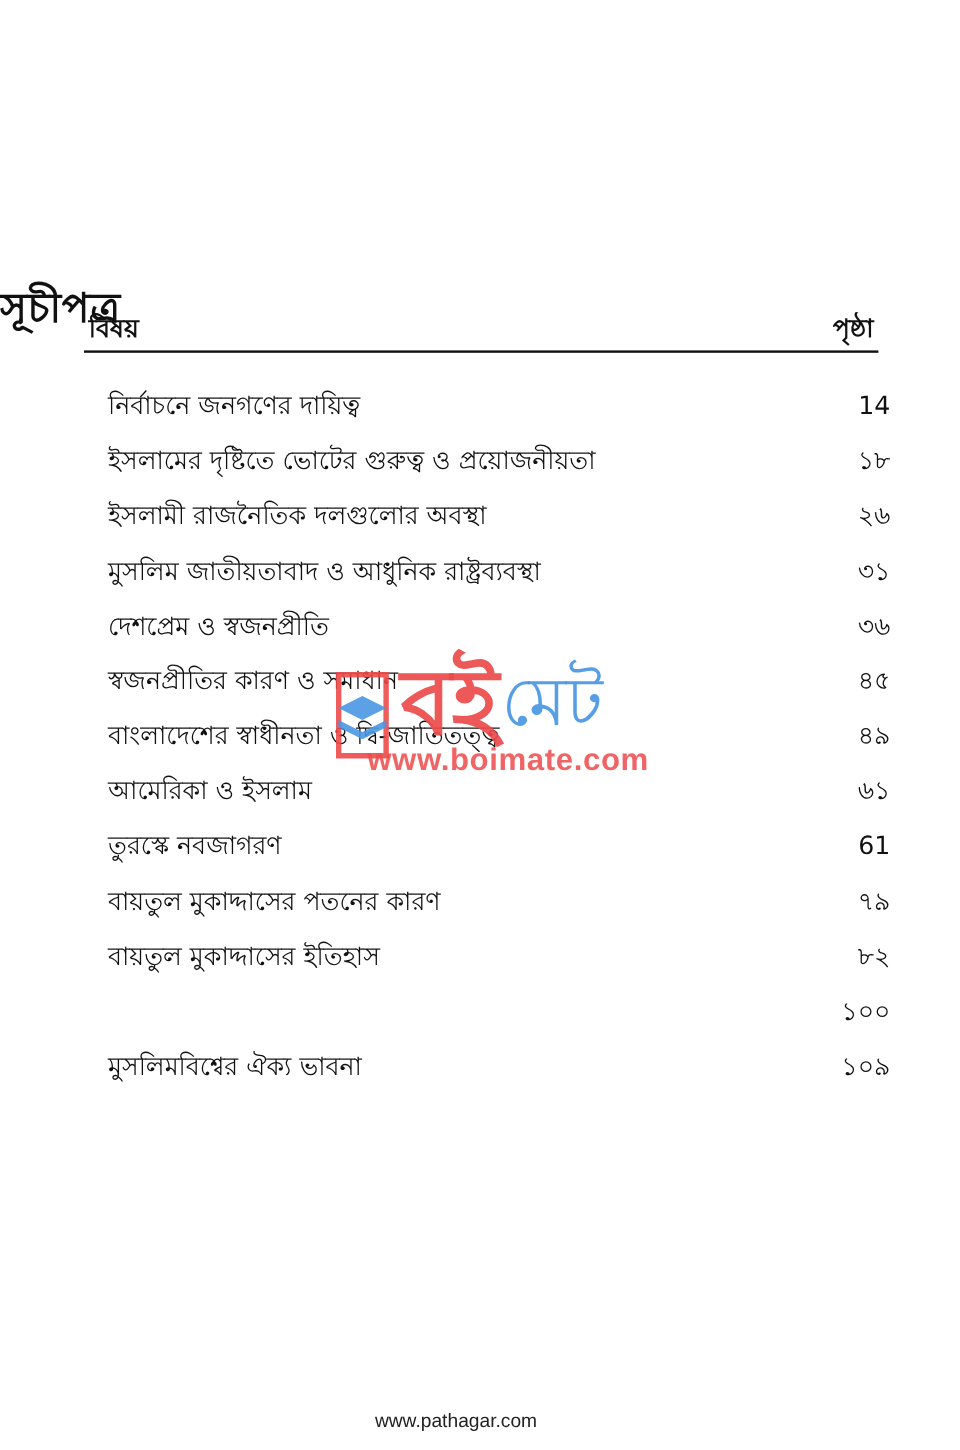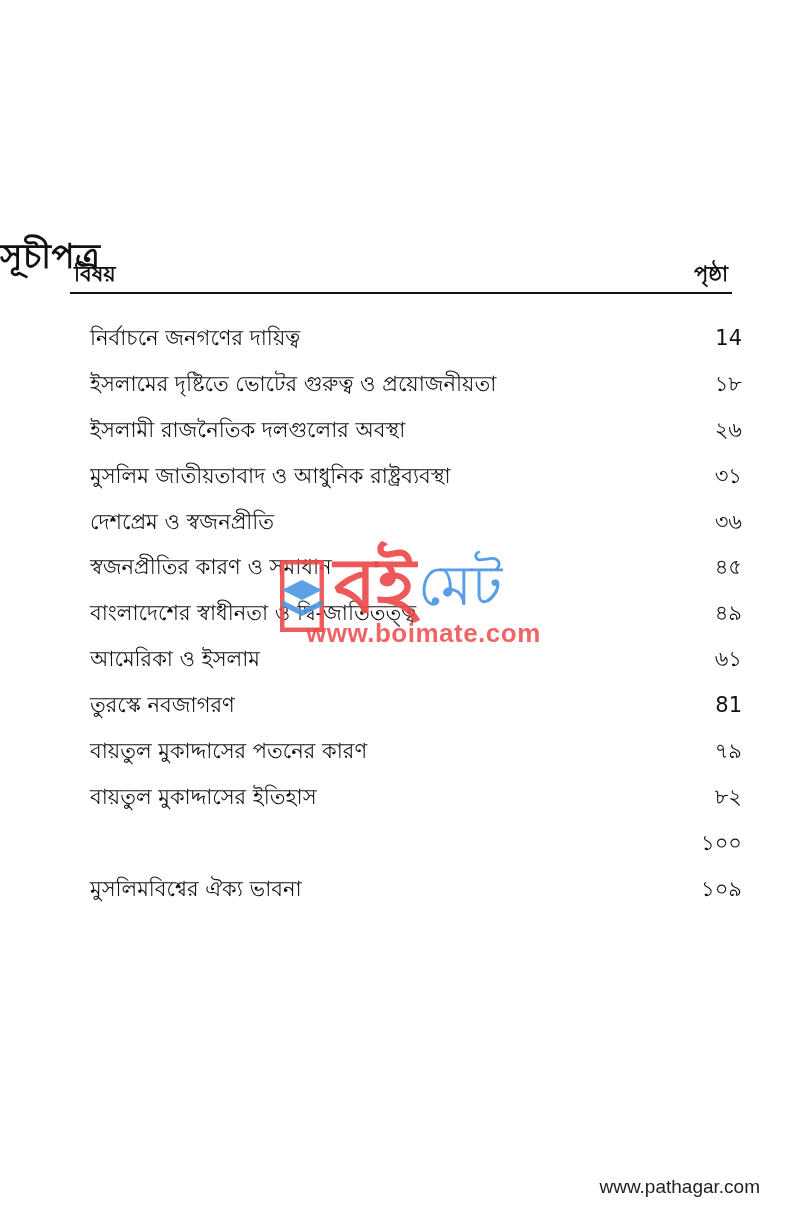--- a/index.html
+++ b/index.html
@@ -114,23 +114,23 @@
       font-size: 26px;
       font-weight: bold;
       color: rgba(236, 74, 74, 0.85);
       letter-spacing: 0.5px;
     }
     .footer-url {
       position: absolute;
       top: 1176px;
       left: 0;
       width: 760px;
-      text-align: right;
+      text-align: center;
       font-family: "Liberation Sans", sans-serif;
-      font-size: 19px;
+      font-size: 16px;
       color: #222222;
     }
   </style>
 </head>
 <body>
 
 <div class="page-title">সূচীপত্র</div>
 
 <div class="toc-header">
   <span class="col-topic">বিষয়</span>
@@ -165,21 +165,21 @@
   <li class="toc-row">
     <span class="topic">বাংলাদেশের স্বাধীনতা ও দ্বি-জাতিতত্ত্ব</span>
     <span class="page-num">৪৯</span>
   </li>
   <li class="toc-row">
     <span class="topic">আমেরিকা ও ইসলাম</span>
     <span class="page-num">৬১</span>
   </li>
   <li class="toc-row">
     <span class="topic">তুরস্কে নবজাগরণ</span>
-    <span class="page-num">81</span>
+    <span class="page-num">61</span>
   </li>
   <li class="toc-row">
     <span class="topic">বায়তুল মুকাদ্দাসের পতনের কারণ</span>
     <span class="page-num">৭৯</span>
   </li>
   <li class="toc-row">
     <span class="topic">বায়তুল মুকাদ্দাসের ইতিহাস</span>
     <span class="page-num">৮২</span>
   </li>
   <li class="toc-row">

